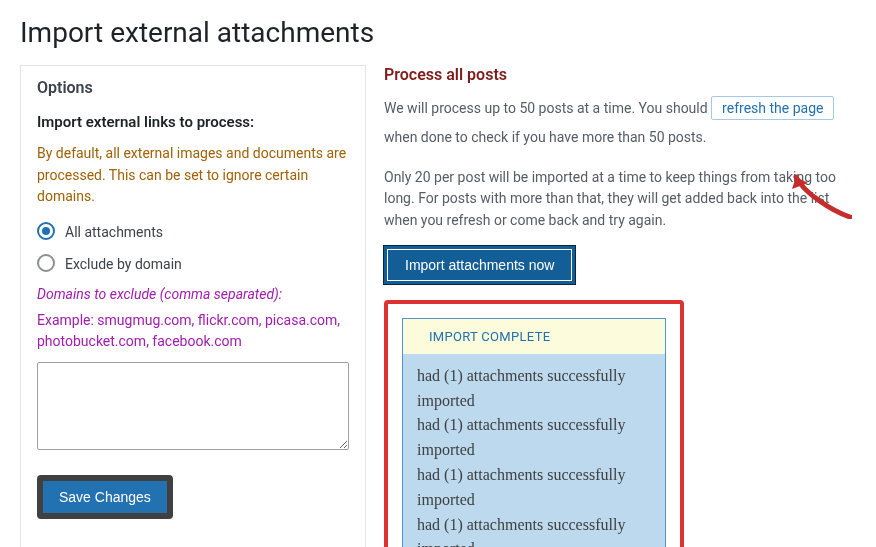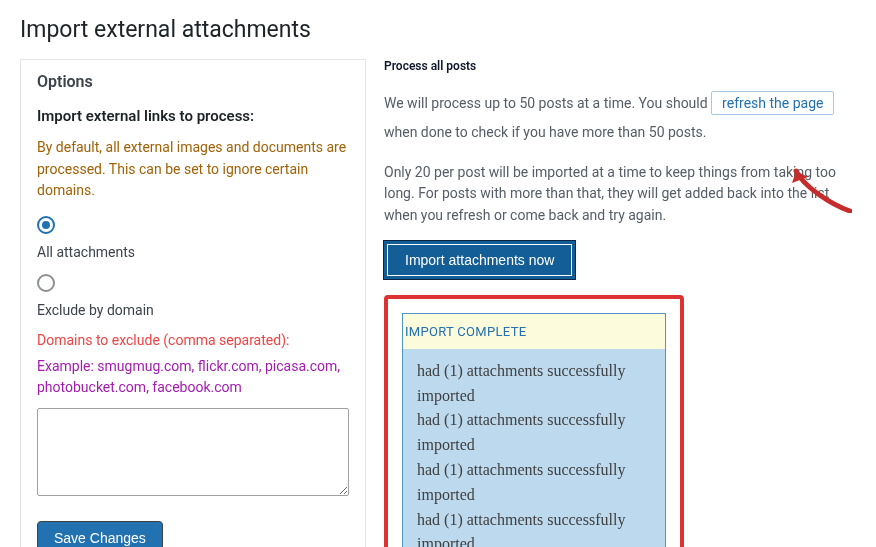--- a/index.html
+++ b/index.html
@@ -6,93 +6,92 @@
     body {
       font-family: -apple-system, BlinkMacSystemFont, "Segoe UI", Roboto, sans-serif;
       background: #fff;
       color: #3c434a;
       font-size: 14px;
       width: 876px;
       height: 547px;
       padding: 16px 20px;
     }
     h1 {
-      font-size: 23px;
+      font-size: 28px;
       font-weight: 400;
       color: #1d2327;
       margin-bottom: 16px;
     }
     .layout {
       display: flex;
       gap: 18px;
     }
     .left {
       width: 346px;
       border: 1px solid #e5e5e5;
       background: #fff;
       padding: 12px 16px 18px;
     }
     .right {
       flex: 1;
     }
     h2 {
-      font-size: 12px;
+      font-size: 16px;
       font-weight: 600;
-      color: #0f172a;
-      margin-bottom: 16px;
+      color: #7f1d1d;
+      margin-bottom: 10px;
     }
     h3 {
       font-size: 15px;
       font-weight: 600;
       color: #1d2327;
       margin-bottom: 12px;
     }
     .options-title { font-size: 16px; font-weight: 600; margin-bottom: 16px; }
     p { line-height: 1.55; color: #555d66; margin-bottom: 14px; }
     .left p { color: #a16207; }
     .radio-row {
       display: flex;
-      align-items: flex-start;
+      align-items: flex-end;
       gap: 10px;
       margin-bottom: 14px;
       cursor: pointer;
-      flex-direction: column;
     }
     .radio {
       width: 18px; height: 18px;
       border: 2px solid #8c8f94;
       border-radius: 50%;
       display: inline-flex;
       align-items: center;
       justify-content: center;
       flex-shrink: 0;
     }
     .radio.checked { border-color: #2271b1; }
     .radio.checked::after {
       content: ""; width: 8px; height: 8px;
       background: #2271b1; border-radius: 50%;
     }
-    .field-label { color: #ef4444; margin-bottom: 8px; display: block; }
+    .field-label { color: #a21caf; margin-bottom: 8px; display: block; font-style: italic; }
     .example { color: #a21caf; line-height: 1.5; margin-bottom: 10px; }
     textarea {
       width: 100%;
       height: 88px;
       border: 1px solid #a0a0a0;
       border-radius: 2px;
       resize: both;
       padding: 6px;
       font-family: inherit;
       font-size: 13px;
       margin-bottom: 22px;
       background: #fff;
     }
     .btn-primary {
       background: #2271b1;
       color: #fff;
-      border: 1px solid #404040;
+      border: 6px solid #404040;
       border-radius: 4px;
       padding: 8px 16px;
       font-size: 14px;
       cursor: pointer;
       display: inline-block;
     }
     .btn-heavy {
       background: #135e96;
       border: 3px solid #135e96;
       outline: 1px solid #0a2540;
@@ -128,21 +127,21 @@
       padding: 14px;
       width: 300px;
     }
     .result-box {
       border: 1px solid #4f94c4;
       background: #bdd9ee;
     }
     .result-header {
       background: #fcfbdc;
       color: #2271b1;
-      padding: 10px 2px;
+      padding: 10px 26px;
       font-size: 13px;
       letter-spacing: .3px;
     }
     .result-body {
       padding: 10px 14px 14px;
     }
     .result-line {
       color: #404040;
       font-size: 16px;
       line-height: 1.55;

